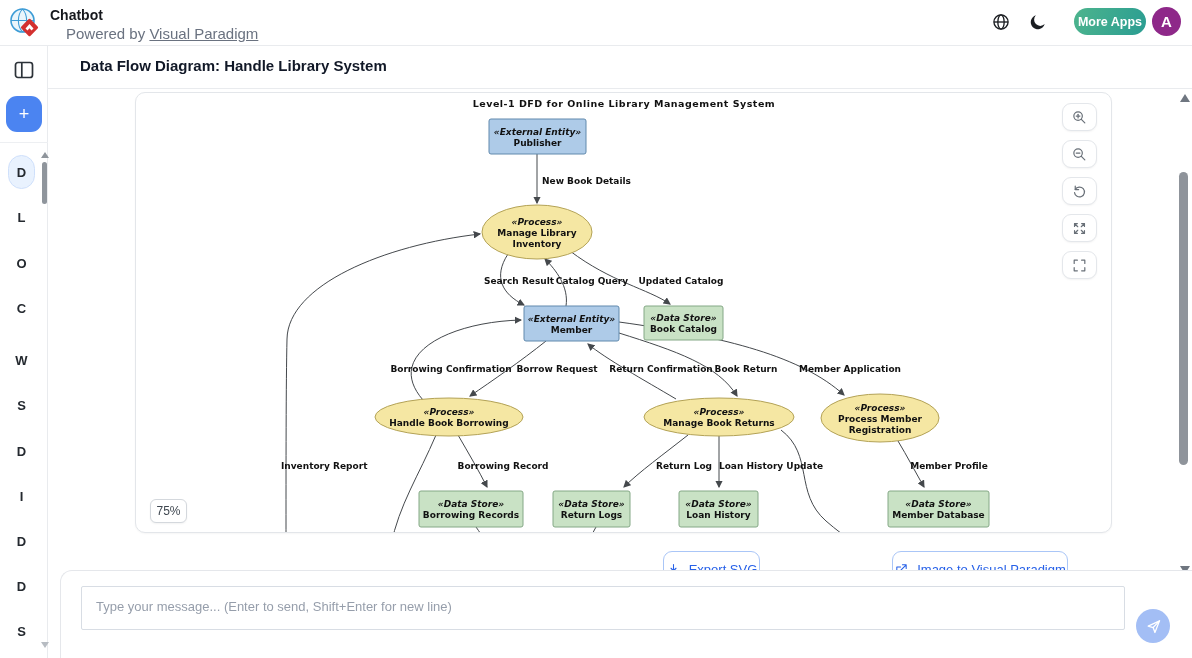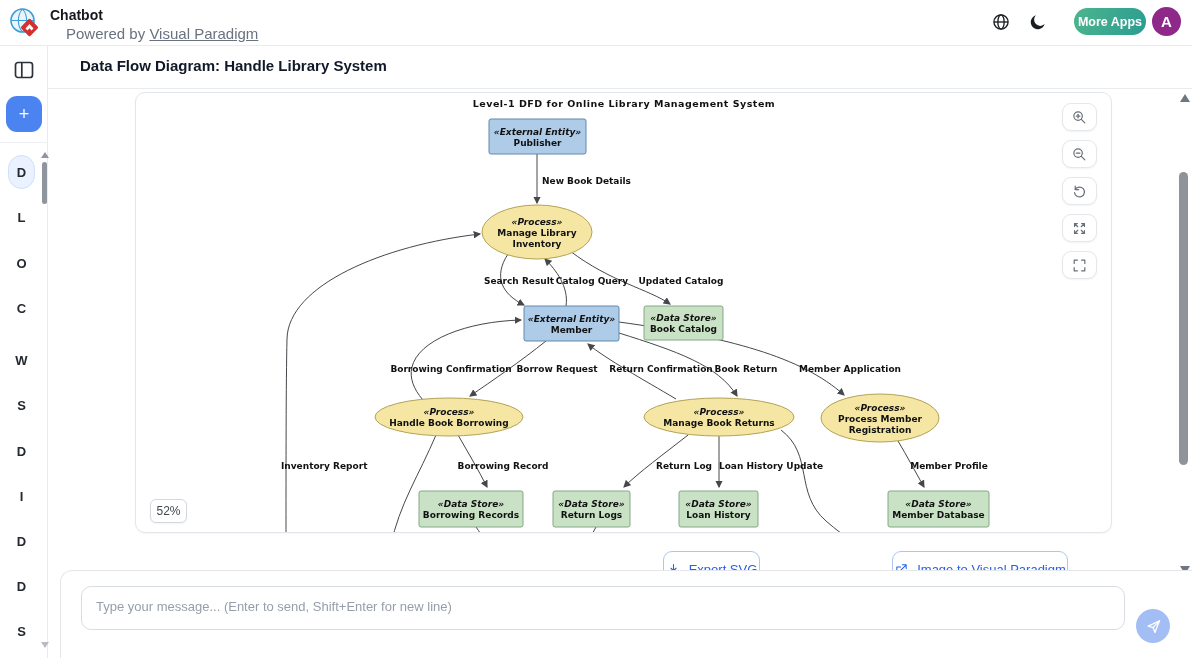--- a/index.html
+++ b/index.html
@@ -75,21 +75,21 @@
     border-left:5px solid transparent; border-right:5px solid transparent; }
   .scroll-up { top:6px; border-bottom:8px solid #6f7680; }
   .scroll-down { top:478px; border-top:8px solid #6f7680; }
   .scroll-thumb { position:absolute; left:1119px; top:84px; width:9px; height:293px;
     border-radius:5px; background:#8f949b; }
 
   
   .footer { position:absolute; left:60px; top:570px; right:0; bottom:0; background:#fff;
     border-top:1px solid #e5e7eb; border-left:1px solid #e5e7eb; border-top-left-radius:12px; z-index:20; }
   .msg-input { position:absolute; left:20px; top:15px; width:1044px; height:44px;
-    border:1px solid #d8dde4; border-radius:10px; padding:12px 14px; font-size:13px;
+    border:1px solid #d8dde4; border-radius:2px; padding:12px 14px; font-size:13px;
     font-family:inherit; color:#111; resize:none; outline:none; background:#fff; }
   .msg-input::placeholder { color:#969eab; }
   .send-btn { position:absolute; left:1075px; top:38px; width:34px; height:34px; border:none;
     border-radius:50%; background:#a3bef5; display:flex; align-items:center; justify-content:center;
     cursor:pointer; }
   .send-btn svg { width:17px; height:17px; }
 
   
   text { font-family:"DejaVu Sans", sans-serif; fill:#111; }
   .dfd-title { font-size:9.5px; font-weight:700; letter-spacing:0.5px; }
@@ -258,21 +258,21 @@
         <text x="714" y="279" class="flow-label" text-anchor="middle">Member Application</text>
         <text x="145" y="376" class="flow-label" text-anchor="start">Inventory Report</text>
         <text x="367" y="376" class="flow-label" text-anchor="middle">Borrowing Record</text>
         <text x="548" y="376" class="flow-label" text-anchor="middle">Return Log</text>
         <text x="635" y="376" class="flow-label" text-anchor="middle">Loan History Update</text>
         <text x="813" y="376" class="flow-label" text-anchor="middle">Member Profile</text>
         <text x="488" y="14" class="dfd-title" text-anchor="middle">Level-1 DFD for Online Library Management System</text>
       </svg>
   </div>
 
-  <div class="zoom-badge">52%</div>
+  <div class="zoom-badge">75%</div>
   <div class="tool-stack" id="tool-stack">
       <button class="tool-btn">
         <svg viewBox="0 0 24 24" fill="none" stroke="currentColor" stroke-width="1.7" stroke-linecap="round" stroke-linejoin="round">
           <circle cx="10" cy="10" r="6"></circle>
           <line x1="14.6" y1="14.6" x2="19.5" y2="19.5"></line>
           <line x1="7.4" y1="10" x2="12.6" y2="10"></line>
           <line x1="10" y1="7.4" x2="10" y2="12.6"></line>
         </svg>
       </button>
       <button class="tool-btn">

